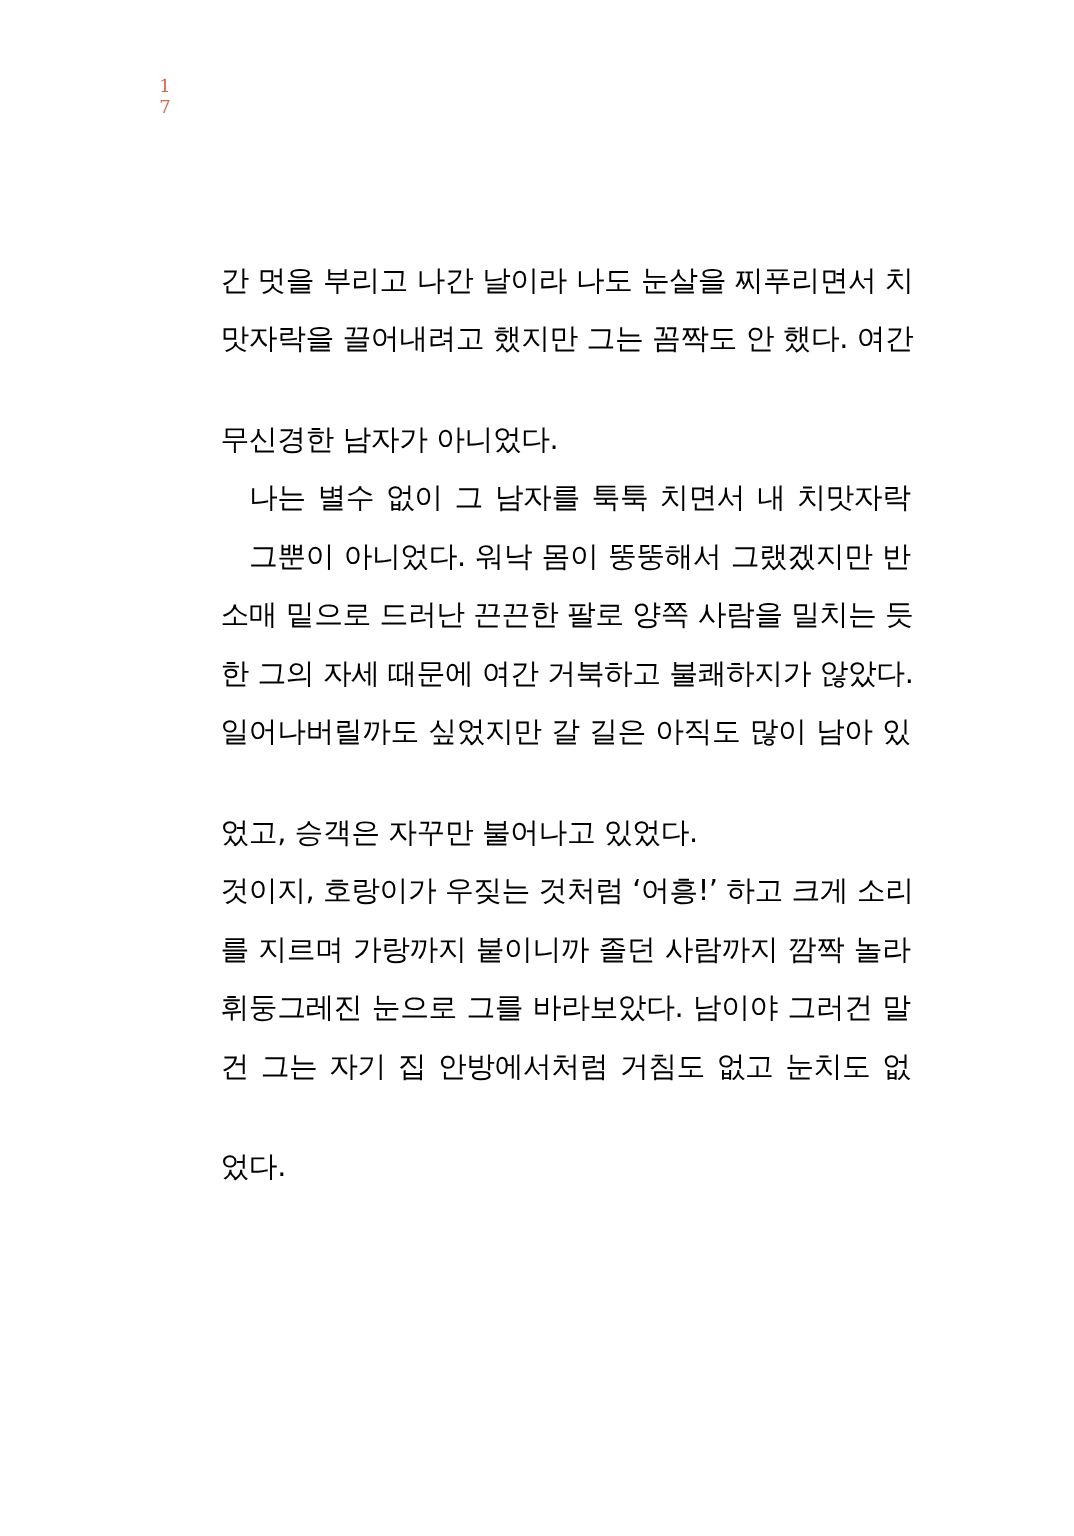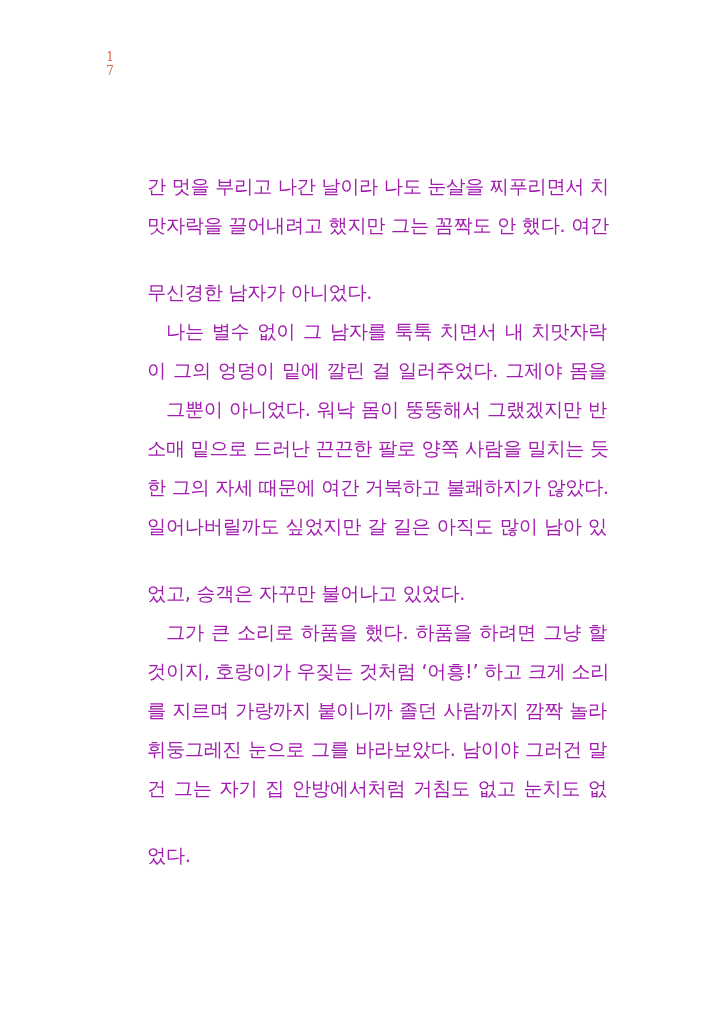--- a/index.html
+++ b/index.html
@@ -6,44 +6,42 @@
     body { width: 716px; height: 1024px; position: relative; overflow: hidden; }
     .page-number {
       position: absolute; left: 104px; top: 50px; width: 12px;
       font-family: "DejaVu Serif", serif; font-size: 12px; line-height: 14px;
       color: #d9664a; text-align: center;
     }
     .page-number span { display: block; }
     .body-text {
       position: absolute; left: 147px; top: 167px; width: 460px;
       font-family: "DejaVu Sans", sans-serif; font-size: 19.2px; line-height: 39px;
-      color: #a21caf; letter-spacing: -0.3px;
+      color: #000000; letter-spacing: -0.3px;
     }
     .line { display: block; white-space: nowrap; text-align: justify; text-align-last: justify; height: 39px; }
     .line.last { text-align-last: left; margin-top: 28px; }
     .line.indent { padding-left: 19px; }
   </style>
 </head>
 <body>
 
 <div class="page-number">
   <span>1</span>
   <span>7</span>
 </div>
 
 <div class="body-text" id="body">
     <span class="line">간 멋을 부리고 나간 날이라 나도 눈살을 찌푸리면서 치</span>
     <span class="line">맛자락을 끌어내려고 했지만 그는 꼼짝도 안 했다. 여간</span>
     <span class="line last">무신경한 남자가 아니었다.</span>
     <span class="line indent">나는 별수 없이 그 남자를 툭툭 치면서 내 치맛자락</span>
-    <span class="line">이 그의 엉덩이 밑에 깔린 걸 일러주었다. 그제야 몸을</span>
     <span class="line indent">그뿐이 아니었다. 워낙 몸이 뚱뚱해서 그랬겠지만 반</span>
     <span class="line">소매 밑으로 드러난 끈끈한 팔로 양쪽 사람을 밀치는 듯</span>
     <span class="line">한 그의 자세 때문에 여간 거북하고 불쾌하지가 않았다.</span>
     <span class="line">일어나버릴까도 싶었지만 갈 길은 아직도 많이 남아 있</span>
     <span class="line last">었고, 승객은 자꾸만 불어나고 있었다.</span>
-    <span class="line indent">그가 큰 소리로 하품을 했다. 하품을 하려면 그냥 할</span>
     <span class="line">것이지, 호랑이가 우짖는 것처럼 ‘어흥!’ 하고 크게 소리</span>
     <span class="line">를 지르며 가랑까지 붙이니까 졸던 사람까지 깜짝 놀라</span>
     <span class="line">휘둥그레진 눈으로 그를 바라보았다. 남이야 그러건 말</span>
     <span class="line">건 그는 자기 집 안방에서처럼 거침도 없고 눈치도 없</span>
     <span class="line last">었다.</span>
   </div>
 
 </body></html>

